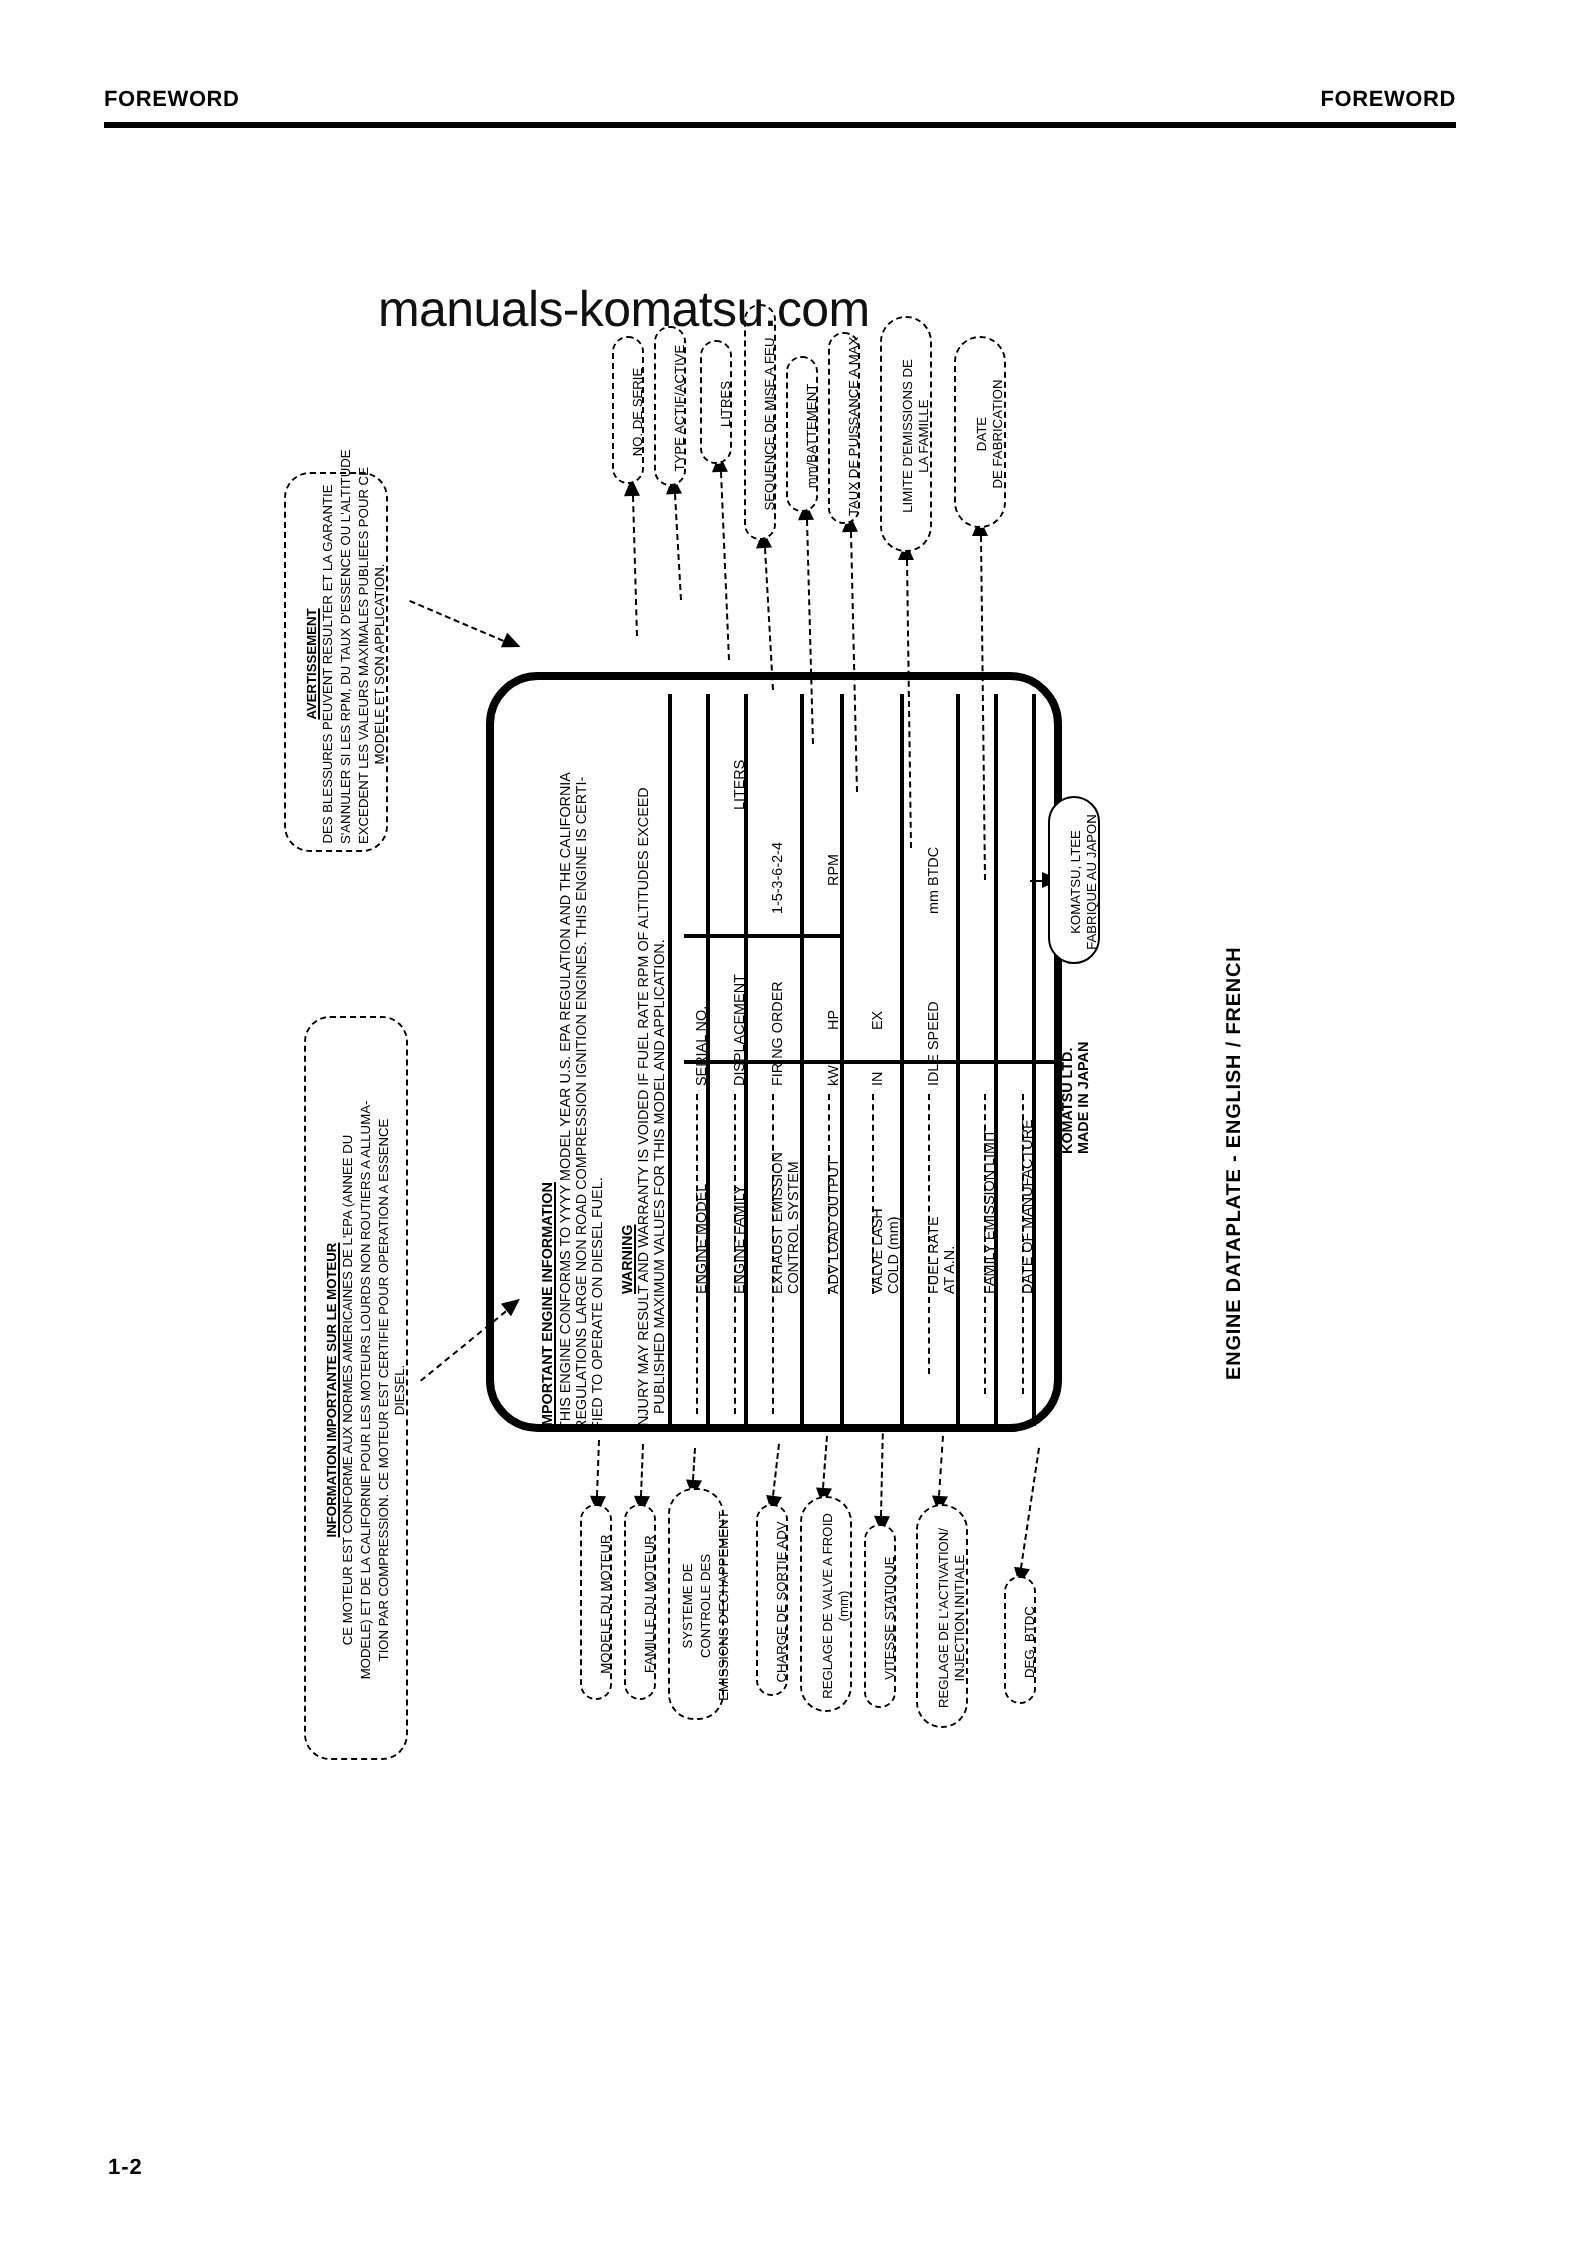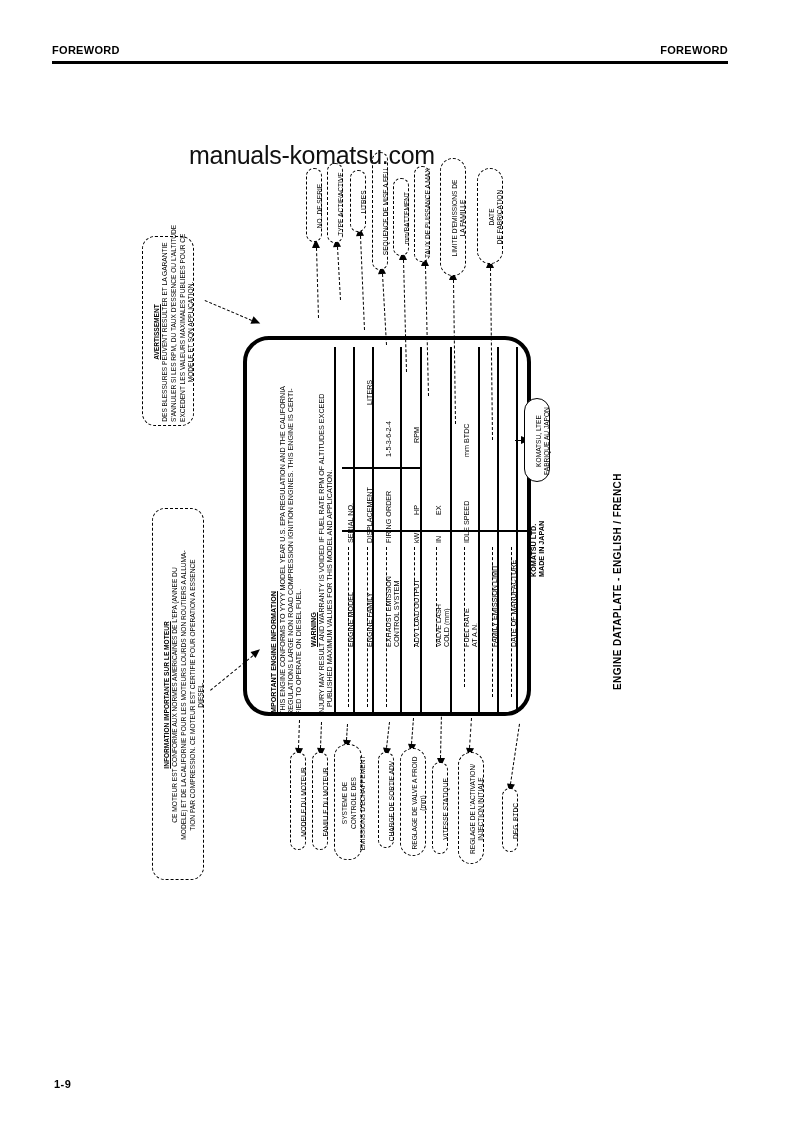--- a/index.html
+++ b/index.html
@@ -247,15 +247,15 @@
         <div class="caltxt" style="font-size: 6.6px; left: 9px; top: 59px; width: 54px;">DEG. BTDC</div>
       </div>
       <div class="cal solid" style="left: 524px; top: 398px; width: 26px; height: 84px;">
         <div class="caltxt" style="font-size: 6.6px; left: 9.7px; top: 79px; width: 74px;">KOMATSU, LTEE</div>
         <div class="caltxt" style="font-size: 6.6px; left: 18.3px; top: 79px; width: 74px;">FABRIQUE AU JAPON</div>
       </div>
     </div>
 
   <div class="cap" style="left:612px;top:690px;">ENGINE DATAPLATE - ENGLISH / FRENCH</div>
 
-  <div class="pgnum">1-9</div>
+  <div class="pgnum">1-2</div>
 
 </div>
 
 </body></html>

